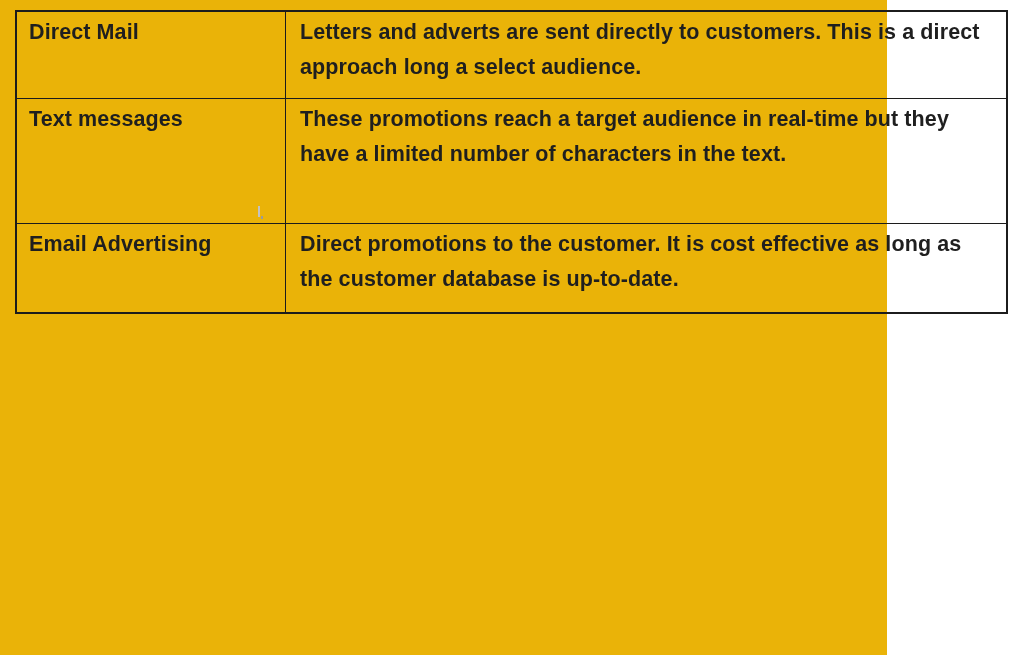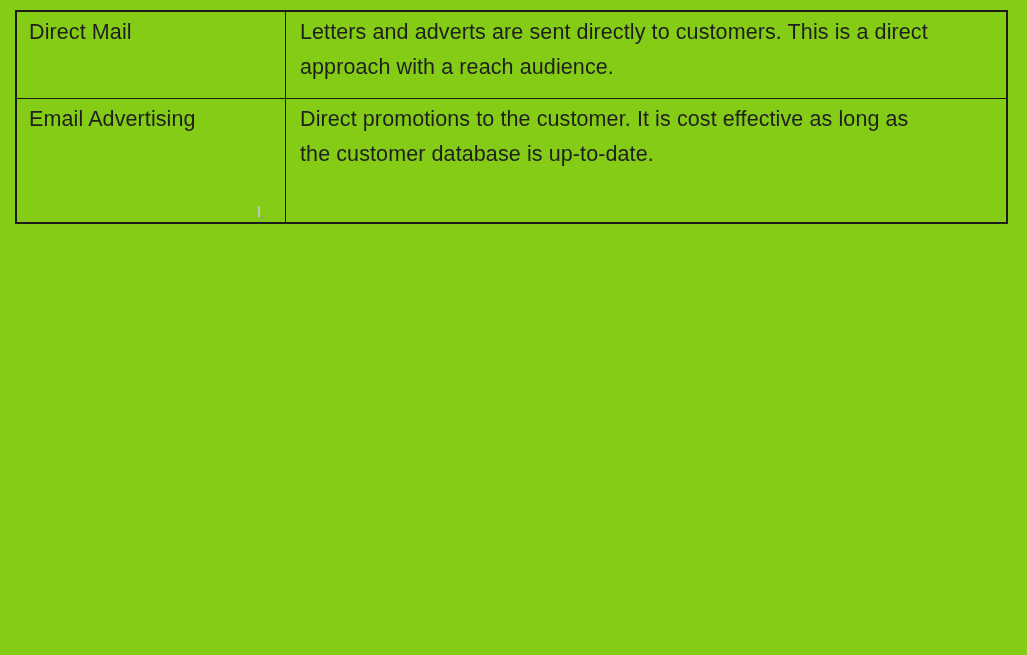--- a/index.html
+++ b/index.html
@@ -6,23 +6,24 @@
     margin: 0;
     padding: 0;
     background: #ffffff;
     width: 1027px;
     height: 655px;
     overflow: hidden;
     font-family: "Liberation Sans", "DejaVu Sans", sans-serif;
   }
   .page {
     position: relative;
-    width: 1027px;
+    width: 887px;
     height: 655px;
-    background: #84cc16;
+    background: #eab308;
+    font-weight: bold;
   }
   table.methods {
     position: absolute;
     left: 15px;
     top: 10px;
     width: 993px;
     border-collapse: collapse;
     table-layout: fixed;
     border: 2px solid #1c1c1c;
   }
@@ -69,21 +70,26 @@
 </style>
 </head>
 <body>
 
 <div class="page">
   <table class="methods">
     <tbody id="tbody">
         <tr>
           <td class="method-cell">Direct Mail</td>
           <td class="desc-cell">Letters and adverts are sent directly to customers. This is a direct
-approach with a reach audience.</td>
+approach long a select audience.</td>
+        </tr>
+        <tr>
+          <td class="method-cell">Text messages</td>
+          <td class="desc-cell">These promotions reach a target audience in real-time but they
+have a limited number of characters in the text.</td>
         </tr>
         <tr>
           <td class="method-cell">Email Advertising</td>
           <td class="desc-cell">Direct promotions to the customer. It is cost effective as long as
 the customer database is up-to-date.</td>
         </tr>
       </tbody>
   </table>
   <div class="stray-mark"></div>
 </div>

